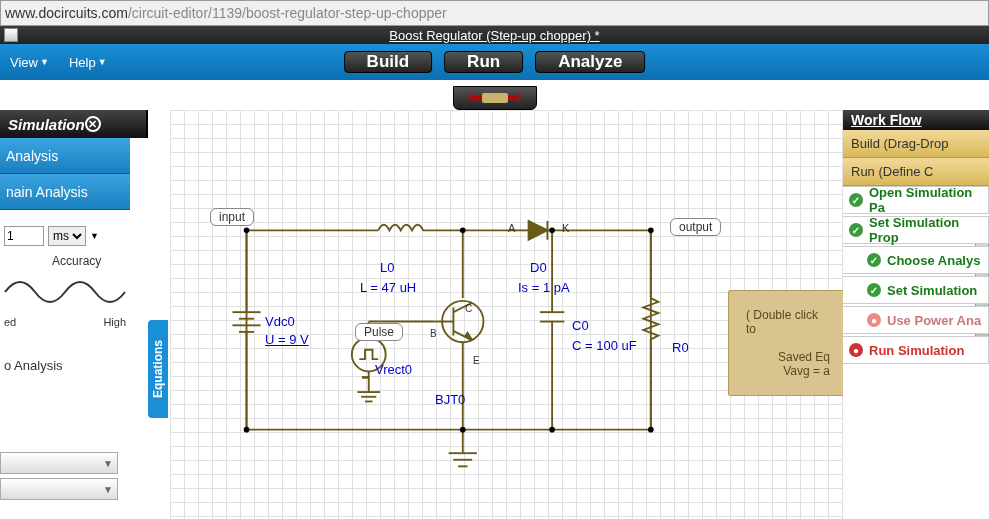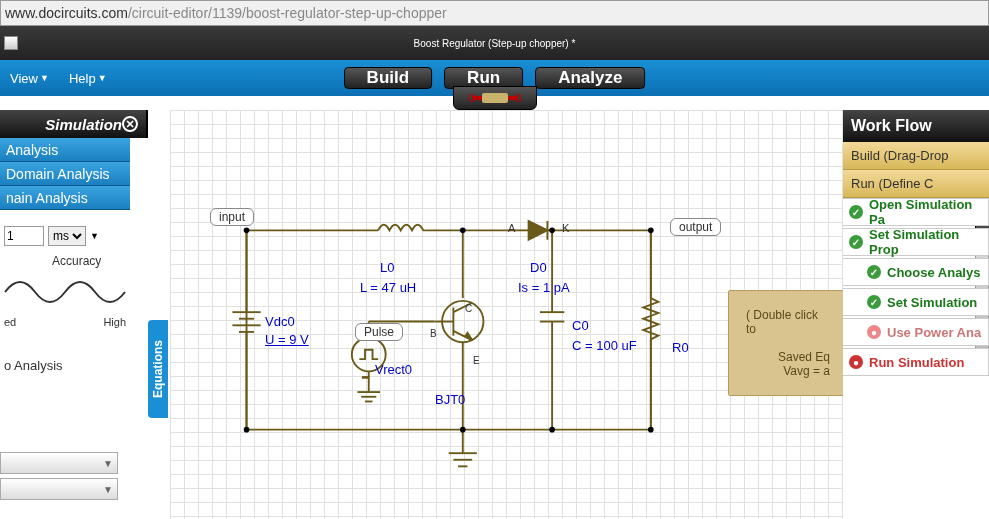--- a/index.html
+++ b/index.html
@@ -1,43 +1,43 @@
 <!DOCTYPE html>
 <html><head>
 <meta charset="utf-8">
 <style>
 * { margin: 0; padding: 0; box-sizing: border-box; font-family: Arial, sans-serif; }
 html, body { width: 989px; height: 519px; overflow: hidden; background: #fff; }
 
 .url-bar { height: 26px; background: #f0f0f0; border: 1px solid #999; display: flex; align-items: center; padding: 0 4px; font-size: 14px; color: #333; }
 .url-bar .path { color: #888; }
 
-.titlebar { height: 34px; background: linear-gradient(#3a3a3a,#222); color: #fff; font-size: 10px; display: flex; align-items: center; justify-content: center; position: relative; }
+.titlebar { height: 18px; background: linear-gradient(#3a3a3a,#222); color: #fff; font-size: 13px; display: flex; align-items: center; justify-content: center; position: relative; text-decoration: underline; }
 .titlebar .doc-icon { position: absolute; left: 4px; width: 14px; height: 14px; background: linear-gradient(#fff,#ccc); border: 1px solid #888; }
 
 .menubar { height: 36px; background: linear-gradient(#1a8fd6,#0b6fb3); display: flex; align-items: center; padding: 0 4px; gap: 8px; position: relative; }
 .menubar .menu-item { color: #fff; font-size: 13px; padding: 4px 6px; display: flex; align-items: center; gap: 2px; cursor: pointer; }
 .menubar .menu-item .caret { font-size: 9px; }
 .menubar .main-buttons { position: absolute; left: 50%; transform: translateX(-50%); display: flex; gap: 12px; }
 .menubar .main-btn { background: linear-gradient(#555,#222); color: #fff; font-weight: bold; font-size: 17px; padding: 0 22px; border: 1px solid #000; border-radius: 4px; cursor: pointer; }
 
 .toolbar-float { position: absolute; left: 50%; transform: translateX(-50%); top: 86px; background: linear-gradient(#555,#222); border: 1px solid #000; border-radius: 0 0 6px 6px; padding: 6px 18px; z-index: 5; }
 .resistor-ico { width: 46px; height: 10px; position: relative; }
 .resistor-ico::before, .resistor-ico::after { content: ''; position: absolute; top: 3px; width: 10px; height: 4px; background: #b00; }
 .resistor-ico::before { left: 0; }
 .resistor-ico::after { right: 0; }
 .resistor-ico .mid { position: absolute; left: 10px; top: 0; width: 26px; height: 10px; background: #c9b26b; border-radius: 2px; }
 .resistor-ico .dot1, .resistor-ico .dot2 { position: absolute; top: 1px; width: 8px; height: 8px; border: 1px solid #b00; border-radius: 50%; }
 .resistor-ico .dot1 { left: -4px; }
 .resistor-ico .dot2 { right: -4px; }
 
 .workspace { position: absolute; top: 84px; left: 0; right: 0; bottom: 0; }
-.sim-head { position: absolute; left: 0; top: 26px; width: 148px; height: 28px; background: linear-gradient(#444,#111); color: #fff; font-weight: bold; font-size: 15px; font-style: italic; display: flex; align-items: center; padding: 0 8px; justify-content: flex-end; border-right: 2px solid #000; }
+.sim-head { position: absolute; left: 0; top: 26px; width: 148px; height: 28px; background: linear-gradient(#444,#111); color: #fff; font-weight: bold; font-size: 15px; font-style: italic; display: flex; align-items: center; padding: 0 8px; justify-content: flex-start; border-right: 2px solid #000; }
 .sim-head .close { width: 16px; height: 16px; border: 2px solid #fff; border-radius: 50%; display: flex; align-items: center; justify-content: center; font-size: 11px; cursor: pointer; font-style: normal; }
-.analysis-item { height: 24px; background: linear-gradient(#3ba4e0,#1a7fc0); color: #fff; font-size: 14px; display: flex; align-items: center; padding: 0 6px; border-bottom: 1px solid #0a5a8a; cursor: pointer; }
+.analysis-item { height: 36px; background: linear-gradient(#3ba4e0,#1a7fc0); color: #fff; font-size: 14px; display: flex; align-items: center; padding: 0 6px; border-bottom: 1px solid #0a5a8a; cursor: pointer; }
 .analysis-list { position: absolute; top: 54px; left: 0; width: 130px; }
 
 .param-section { position: absolute; top: 138px; left: 0; width: 130px; padding: 4px; font-size: 12px; }
 .param-row { display: flex; align-items: center; gap: 4px; margin-bottom: 6px; }
 .param-row input { width: 40px; height: 20px; border: 1px solid #999; font-size: 12px; padding: 0 2px; }
 .param-row select { height: 20px; border: 1px solid #999; font-size: 12px; }
 .accuracy-label { font-size: 12px; color: #333; margin-top: 8px; margin-left: 48px; }
 .sine { height: 40px; margin: 4px 0; position: relative; }
 .sine svg { width: 100%; height: 100%; }
 .acc-labels { display: flex; justify-content: space-between; font-size: 11px; color: #333; }
@@ -58,21 +58,21 @@
   linear-gradient(90deg, #e0e0e0 1px, transparent 1px);
   background-size: 14px 14px; }
 .circuit { position: absolute; inset: 0; }
 .circuit svg { width: 100%; height: 100%; }
 .clabel { position: absolute; font-size: 13px; color: #0000c8; font-weight: 500; white-space: nowrap; }
 .netlabel { position: absolute; font-size: 12px; color: #333; background: #fff; border: 1px solid #888; border-radius: 6px; padding: 1px 8px; }
 .note { position: absolute; background: #d9c48f; border: 1px solid #b89b5a; padding: 17px; font-size: 12px; color: #5a4a1a; border-radius: 2px; }
 
 
 .right-panel { position: absolute; right: 0; top: 26px; width: 146px; }
-.wf-head { height: 32px; background: linear-gradient(#444,#111); color: #fff; font-weight: bold; font-size: 16px; display: flex; align-items: center; padding: 0 8px; }
+.wf-head { height: 20px; background: linear-gradient(#444,#111); color: #fff; font-weight: bold; font-size: 14px; display: flex; align-items: center; padding: 0 8px; text-decoration: underline; }
 .wf-item { height: 28px; background: linear-gradient(#f2d999,#d9b85a); color: #333; font-size: 13px; display: flex; align-items: center; padding: 0 8px; border-bottom: 1px solid #b89b4a; }
 .wf-step { height: 28px; background: #fff; border: 1px solid #ccc; border-left: none; display: flex; align-items: center; gap: 6px; padding: 0 6px; font-size: 13px; font-weight: bold; margin-bottom: 2px; }
 .wf-step.indent { padding-left: 24px; }
 .wf-step .ico { width: 14px; height: 14px; border-radius: 50%; display: flex; align-items: center; justify-content: center; font-size: 10px; color: #fff; flex-shrink: 0; }
 .ico.green { background: #3a9b3a; }
 .ico.pink { background: #e88; }
 .ico.red { background: #c33; }
 .wf-step.green-t { color: #1a7a1a; }
 .wf-step.pink-t { color: #c77; }
 .wf-step.red-t { color: #c33; }
@@ -116,21 +116,20 @@
 
 <div class="workspace">
 
   <div class="sim-head">
     <span>Simulation</span>
     <span class="close">✕</span>
   </div>
 
   <div class="analysis-list">
     <div class="analysis-item">Analysis</div>
-    <div class="analysis-item">Domain Analysis</div>
     <div class="analysis-item">nain Analysis</div>
   </div>
 
   <div class="param-section">
     <div class="param-row">
       <input value="1" style="">
       <select><option>ms</option></select>
       <span style="font-size:9px;">▼</span>
     </div>
     <div class="accuracy-label">Accuracy</div>

